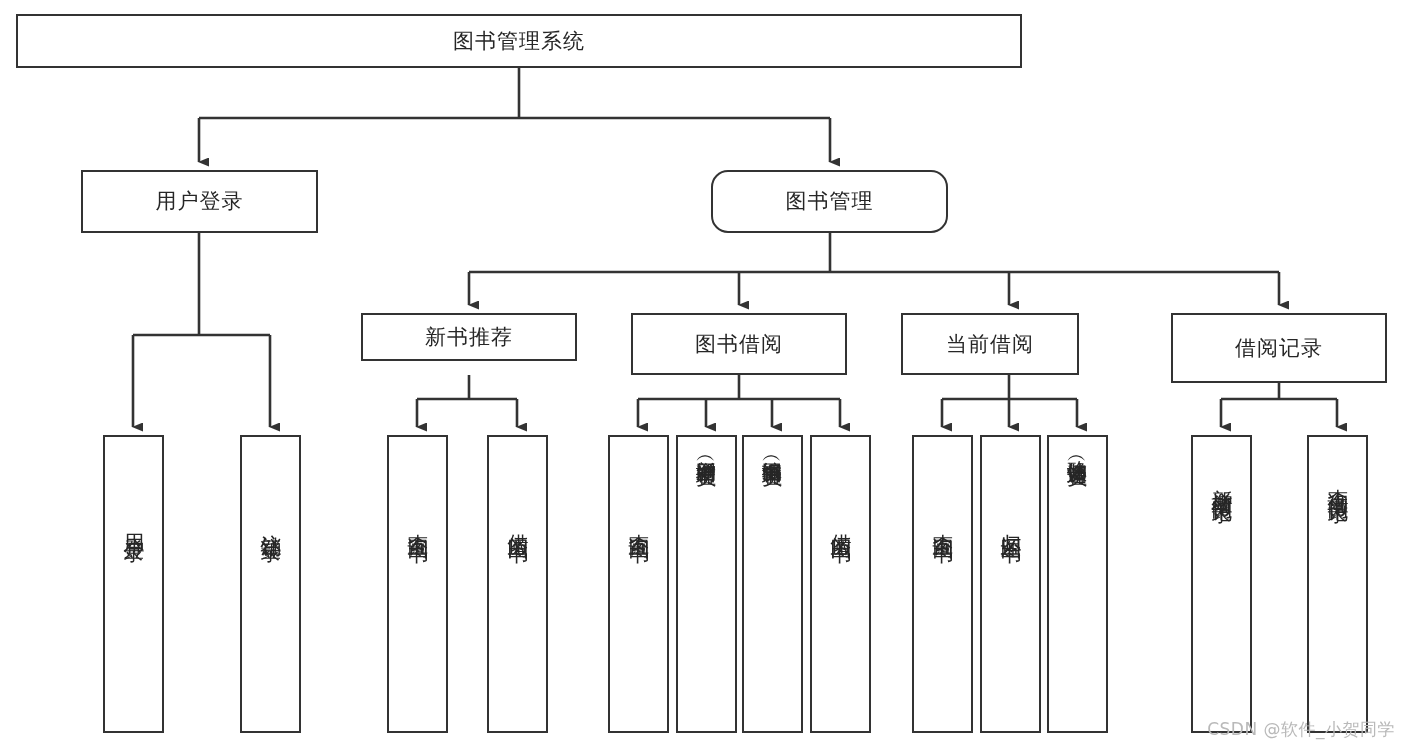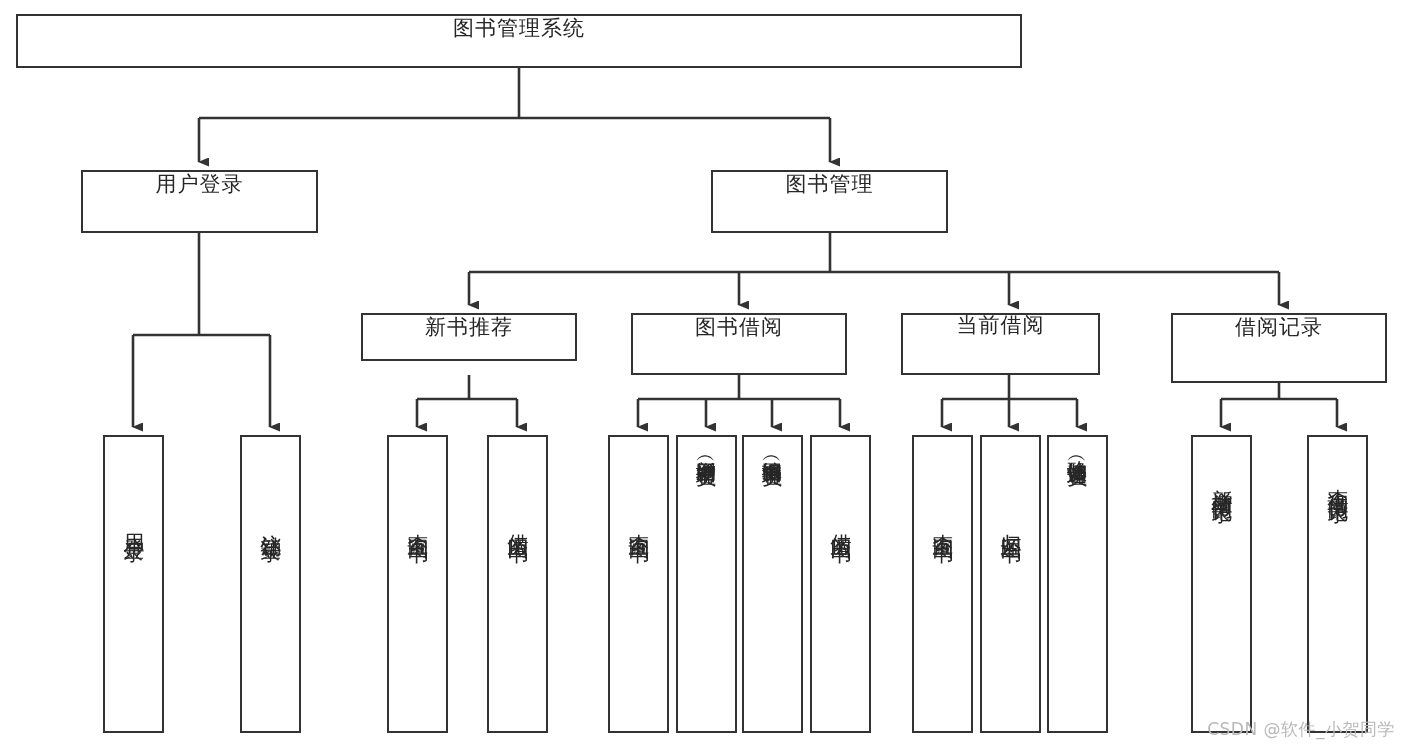--- a/index.html
+++ b/index.html
@@ -26,20 +26,21 @@
     width: 1405px;
     height: 747px;
     pointer-events: none;
   }
   .node-box {
     position: absolute;
     box-sizing: border-box;
     border: 2px solid #333333;
     background: #ffffff;
     display: flex;
+    align-items: center;
     justify-content: center;
     overflow: hidden;
   }
   .node-label {
     font-size: 21px;
     line-height: 1.18;
     color: #262626;
     letter-spacing: 1px;
     white-space: nowrap;
     text-align: center;
@@ -137,33 +138,33 @@
   </svg>
 
   <div class="node-box node-h" style="left:16px; top:14px; width:1006px; height:54px;">
     <span class="node-label">图书管理系统</span>
   </div>
 
   <div class="node-box node-h" style="left:81px; top:170px; width:237px; height:63px;">
     <span class="node-label">用户登录</span>
   </div>
 
-  <div class="node-box node-h" style="left:711px; top:170px; width:237px; height:63px;">
+  <div class="node-box node-h" style="left:711px; top:170px; width:237px; height:63px;border-radius:17px;">
     <span class="node-label">图书管理</span>
   </div>
 
   <div class="node-box node-h" style="left:361px; top:313px; width:216px; height:48px;">
     <span class="node-label">新书推荐</span>
   </div>
 
   <div class="node-box node-h" style="left:631px; top:313px; width:216px; height:62px;">
     <span class="node-label">图书借阅</span>
   </div>
 
-  <div class="node-box node-h" style="left:901px; top:313px; width:199px; height:62px;font-family:Liberation Mono, monospace;">
+  <div class="node-box node-h" style="left:901px; top:313px; width:178px; height:62px;">
     <span class="node-label">当前借阅</span>
   </div>
 
   <div class="node-box node-h" style="left:1171px; top:313px; width:216px; height:70px;">
     <span class="node-label">借阅记录</span>
   </div>
 
   <div class="node-box node-v" style="left:103px; top:435px; width:61px; height:298px; padding-top:80px;">
     <span class="node-label">用户登录</span>
   </div>

